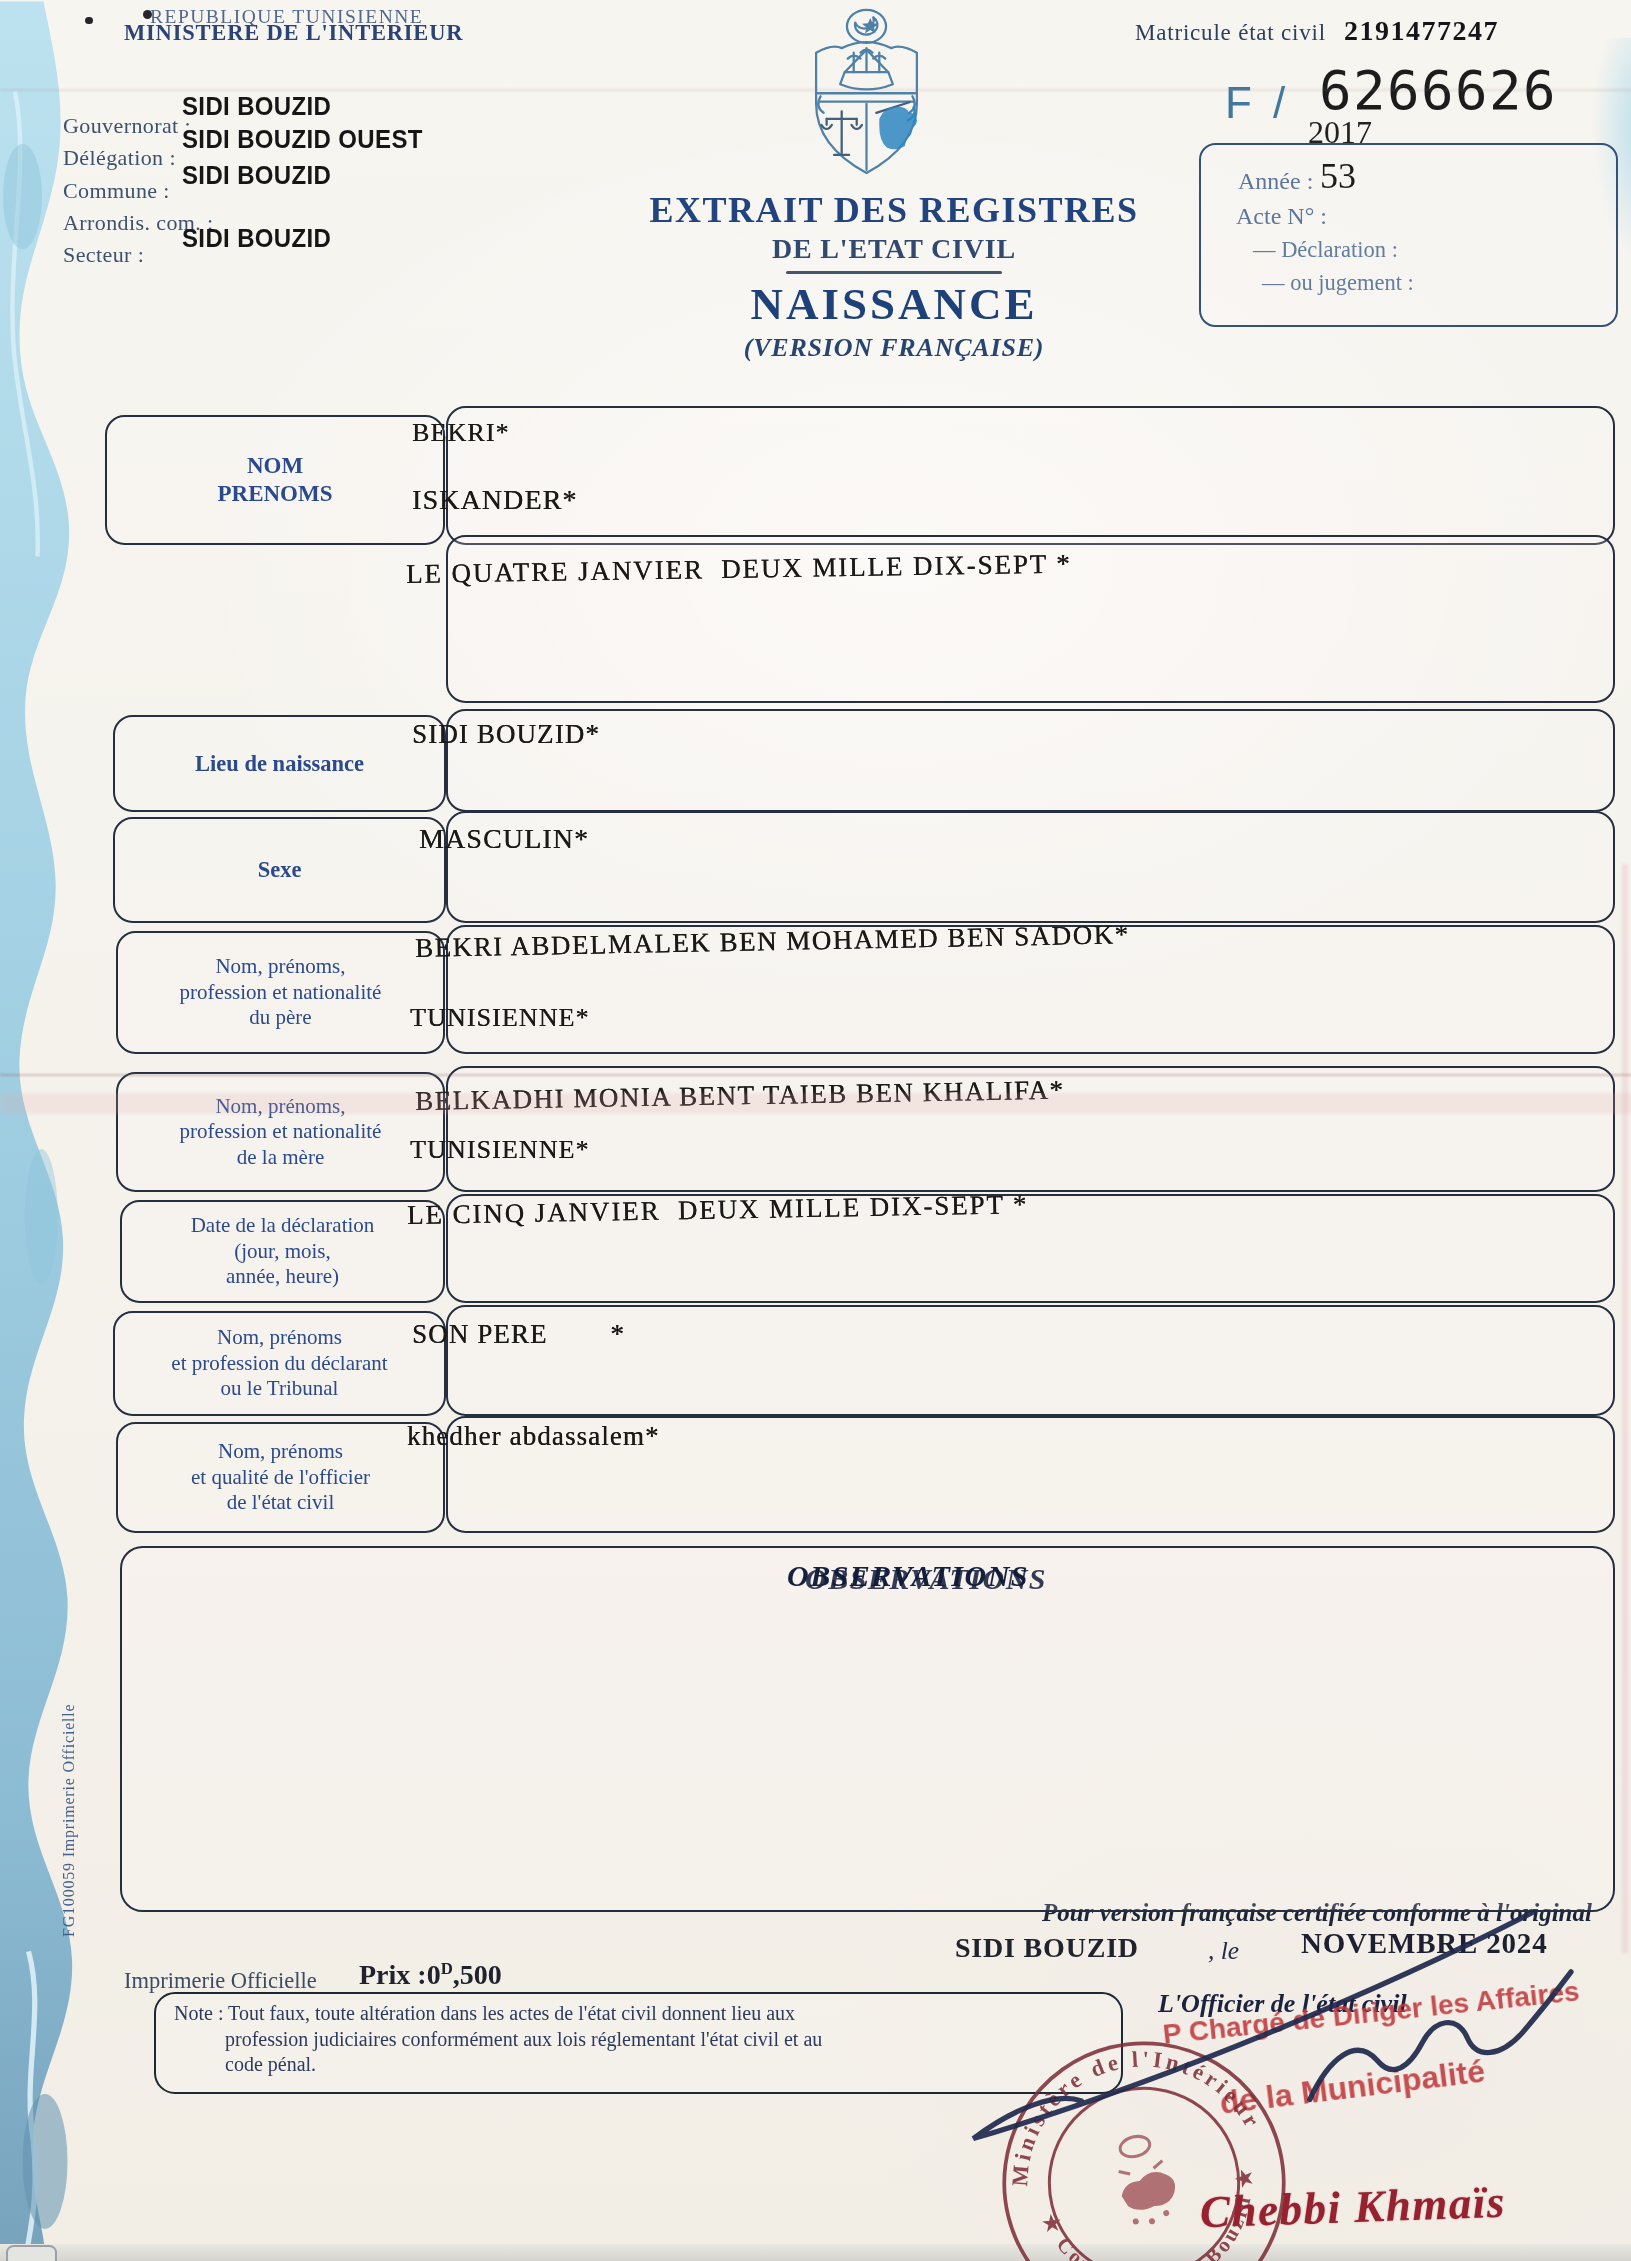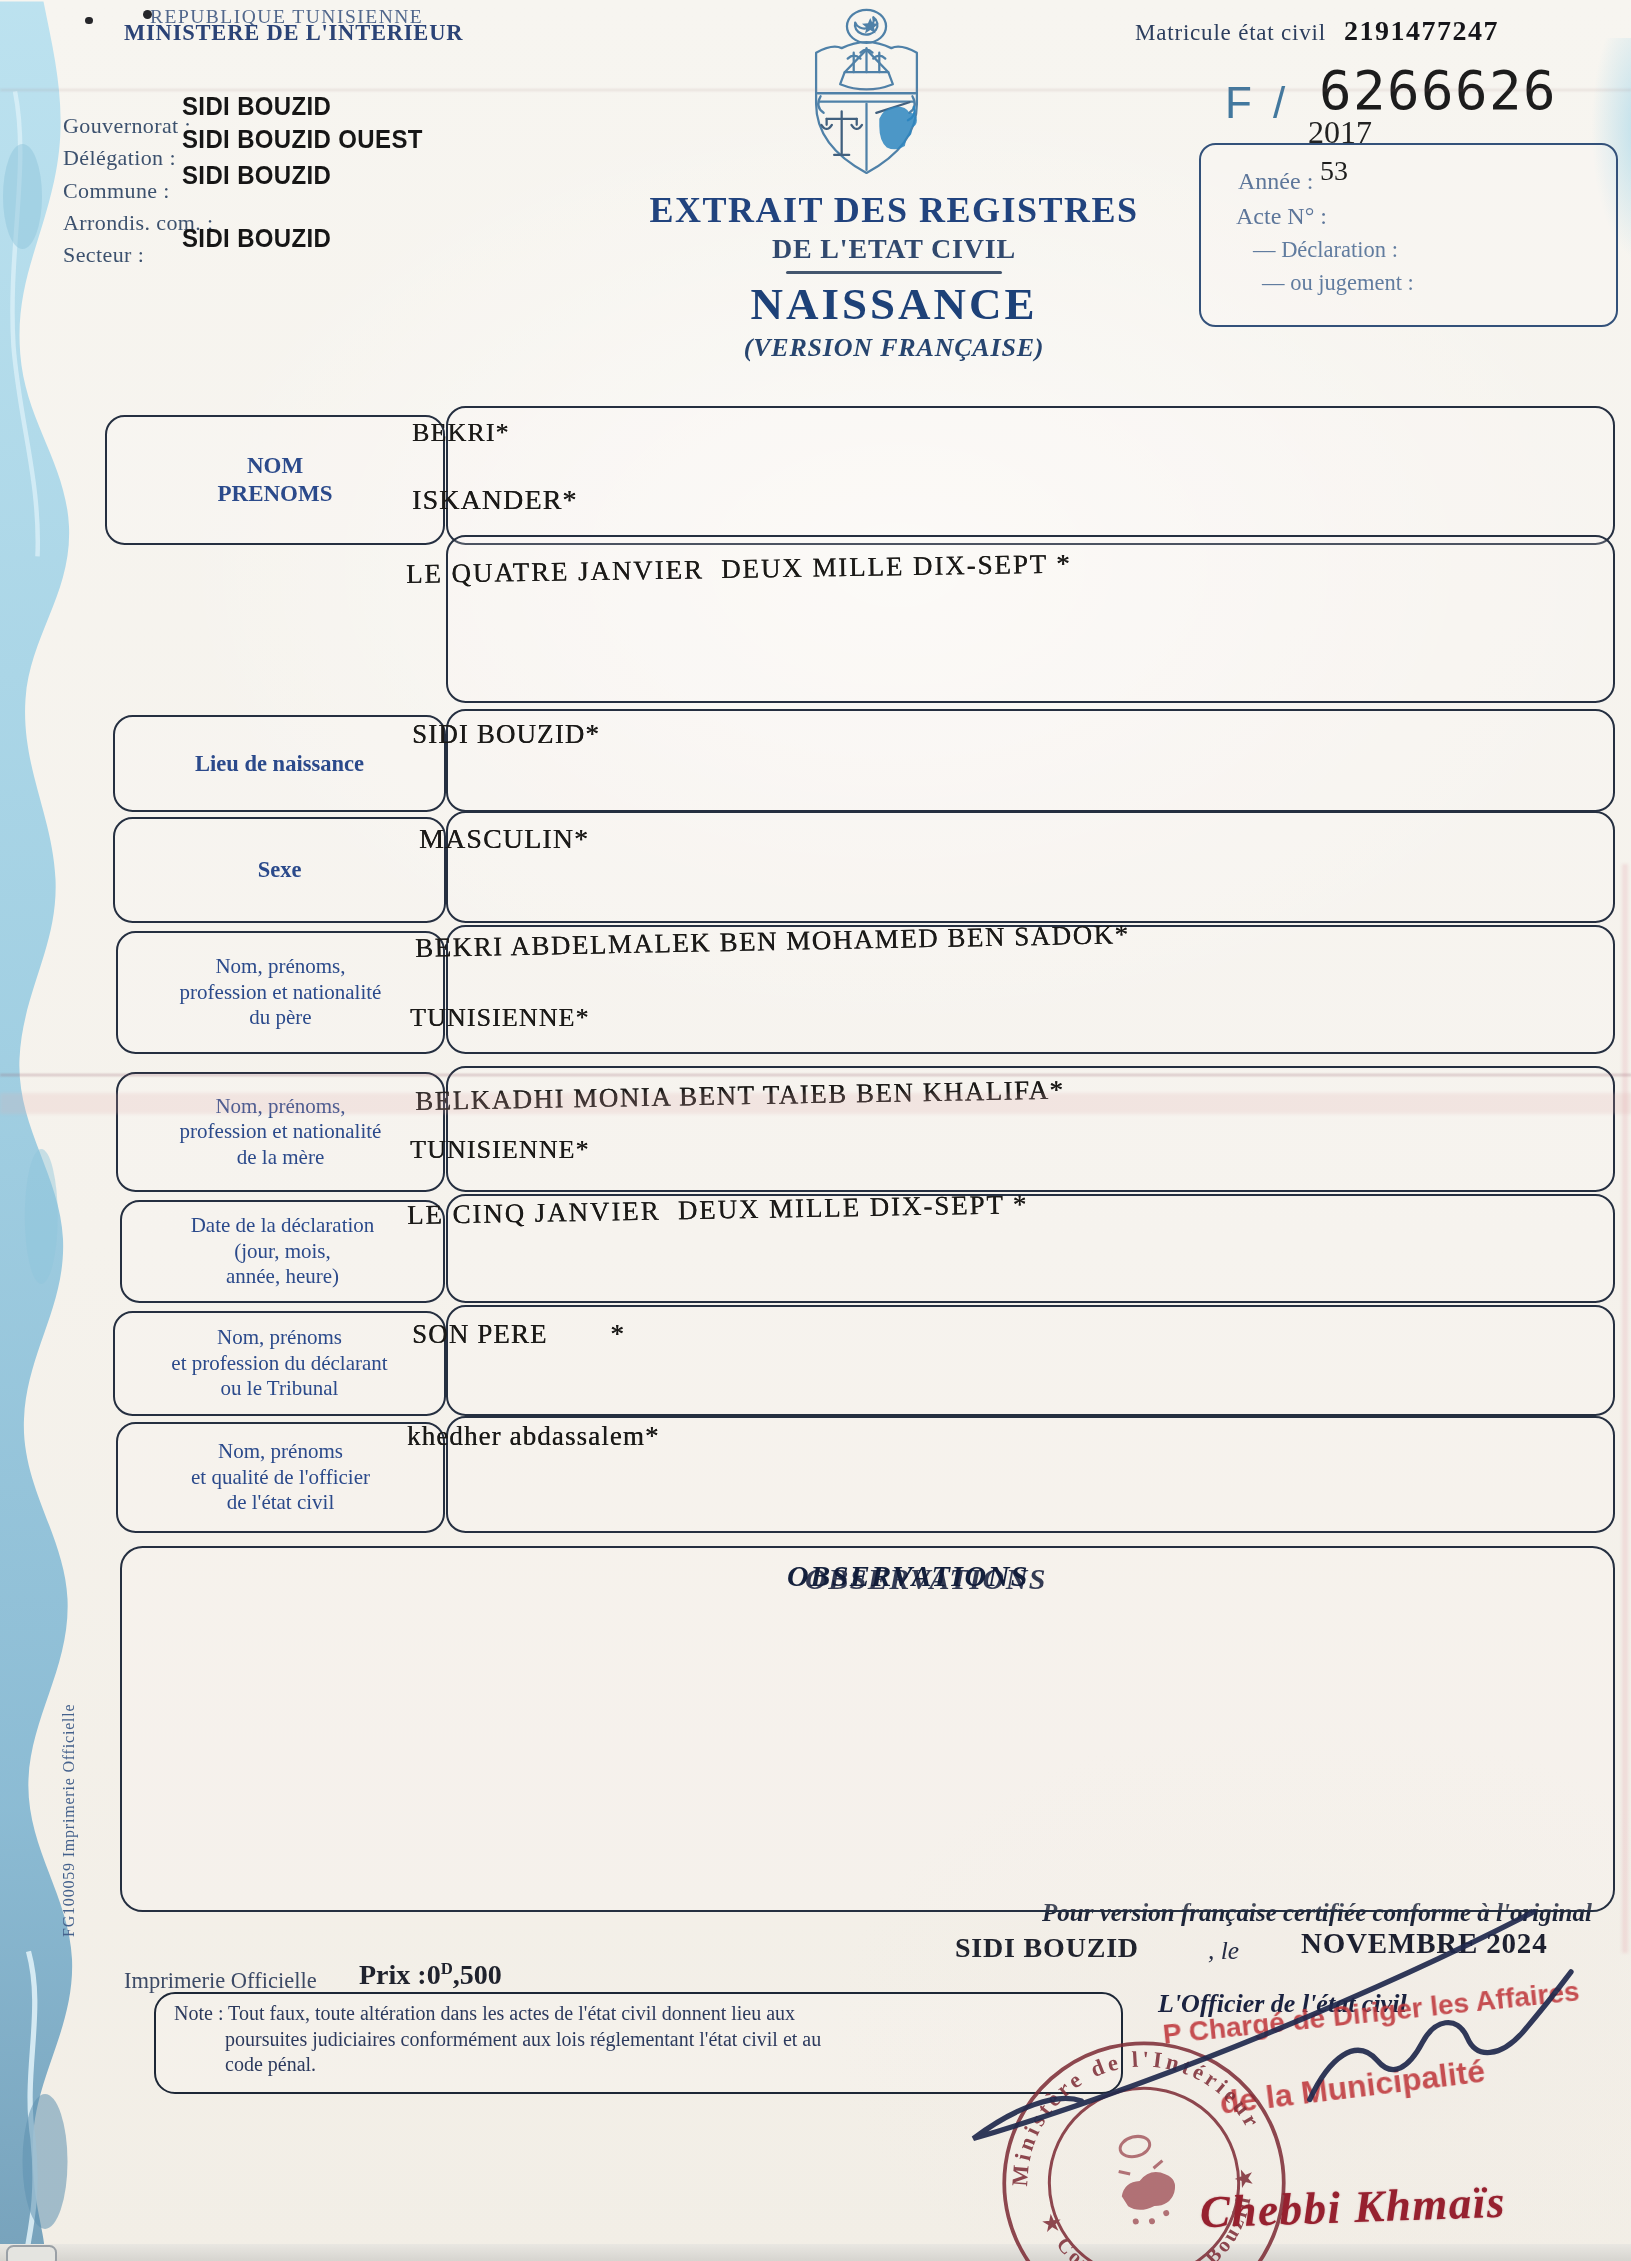--- a/index.html
+++ b/index.html
@@ -117,21 +117,21 @@
   </div>
 
   <div class="abs ser" style="left:1135px;top:19.5px;font-size:23px;color:#2c3e5e;letter-spacing:0.8px;">Matricule état civil</div>
   <div class="abs ser" style="left:1344px;top:15px;font-size:28px;font-weight:bold;color:#16161a;letter-spacing:1.5px;">2191477247</div>
   <div class="abs sans" style="left:1225px;top:78px;font-size:44px;color:#42789e;letter-spacing:4.5px;">F /</div>
   <div class="abs mono" style="left:1319px;top:59px;font-size:54px;color:#1c1c1c;letter-spacing:1.5px;">6266626</div>
   <div class="abs ser" style="left:1308px;top:114px;font-size:32px;color:#222;">2017</div>
 
   <div class="box" style="left:1199px;top:143px;width:415px;height:180px;border-color:#33517a;border-radius:16.5px;"></div>
   <div class="abs ser blue" style="left:1238px;top:168px;font-size:24px;color:#3a5a86;">Année :</div>
-  <div class="abs ser" style="left:1320px;top:155px;font-size:28px;color:#1d1d1d;z-index:2;">53</div>
+  <div class="abs ser" style="left:1320px;top:155px;font-size:36px;color:#1d1d1d;z-index:2;">53</div>
   <div class="abs ser" style="left:1236px;top:203px;font-size:24px;color:#3a5a86;">Acte N° :</div>
   <div class="abs ser" style="left:1253px;top:237px;font-size:22.5px;color:#3f618c;">— Déclaration :</div>
   <div class="abs ser" style="left:1262px;top:270px;font-size:22.5px;color:#3f618c;">— ou jugement :</div>
 
   <div class="box" style="left:446px;top:406px;width:1165px;height:135px;"></div>
   <div class="box lblbox" style="left:105px;top:415px;width:336px;height:126px;font-weight:bold;font-size:23px;">
     <div class="lbltxt">NOM
 PRENOMS</div>
   </div>
   <div class="val" style="left:412px;top:418px;font-size:26px;">BEKRI*</div>
@@ -199,21 +199,21 @@
   <div class="abs ser" style="left:805px;top:1562px;font-size:30px;font-weight:bold;font-style:italic;letter-spacing:1.5px;color:rgba(16,26,56,.85);z-index:2;">OBSERVATIONS</div>
 
   <div class="abs ser" style="left:60px;top:1682px;height:255px;width:24px;writing-mode:vertical-rl;transform:rotate(180deg);
        font-size:16px;color:#44618c;letter-spacing:0.8px;z-index:2;">FG100059 Imprimerie Officielle</div>
 
   <div class="abs ser" style="left:124px;top:1968px;font-size:22.5px;color:#3c4a66;">Imprimerie Officielle</div>
   <div class="abs ser" style="left:359px;top:1959px;font-size:28px;font-weight:bold;color:#20232e;"><span>Prix :0</span><sup>D</sup><span>,500</span></div>
 
   <div class="box" style="left:154px;top:1992px;width:965px;height:98px;border-radius:21px;border-width:2.6px;border-color:#1d2736;"></div>
   <div class="abs ser" style="left:174px;top:2002px;font-size:20px;color:#2c3a5e;z-index:2;">Note : Tout faux, toute altération dans les actes de l'état civil donnent lieu aux</div>
-  <div class="abs ser" style="left:225px;top:2028px;font-size:20px;color:#2c3a5e;z-index:2;">poursuites judiciaires conformément aux lois réglementant l'état civil et au</div>
+  <div class="abs ser" style="left:225px;top:2028px;font-size:20px;color:#2c3a5e;z-index:2;">profession judiciaires conformément aux lois réglementant l'état civil et au</div>
   <div class="abs ser" style="left:225px;top:2053px;font-size:20px;color:#2c3a5e;z-index:2;">code pénal.</div>
 
   <div class="abs ser" style="left:1042px;top:1899px;font-size:25px;font-weight:bold;font-style:italic;color:#1c2438;white-space:nowrap;">Pour version française certifiée conforme à l'original</div>
   <div class="abs ser" style="left:955px;top:1932px;font-size:28px;font-weight:bold;color:#20232e;letter-spacing:0.8px;">SIDI BOUZID</div>
   <div class="abs ser" style="left:1208px;top:1936px;font-size:25.5px;font-style:italic;color:#252c44;">, le</div>
   <div class="abs ser" style="left:1301px;top:1927px;font-size:29px;font-weight:bold;color:#1d2030;letter-spacing:0.8px;">NOVEMBRE 2024</div>
   <div class="abs ser" style="left:1158px;top:1989px;font-size:26px;font-weight:bold;font-style:italic;color:#1a2240;z-index:2;">L'Officier de l'état civil</div>
 
   <div class="redstamp" style="left:1163px;top:2019px;font-size:28px;transform:rotate(-6deg);transform-origin:left;">P Chargé de Diriger les Affaires</div>
   <div class="redstamp" style="left:1220px;top:2085px;font-size:32px;transform:rotate(-7deg);transform-origin:left;filter:blur(0.6px);">de la Municipalité</div>

